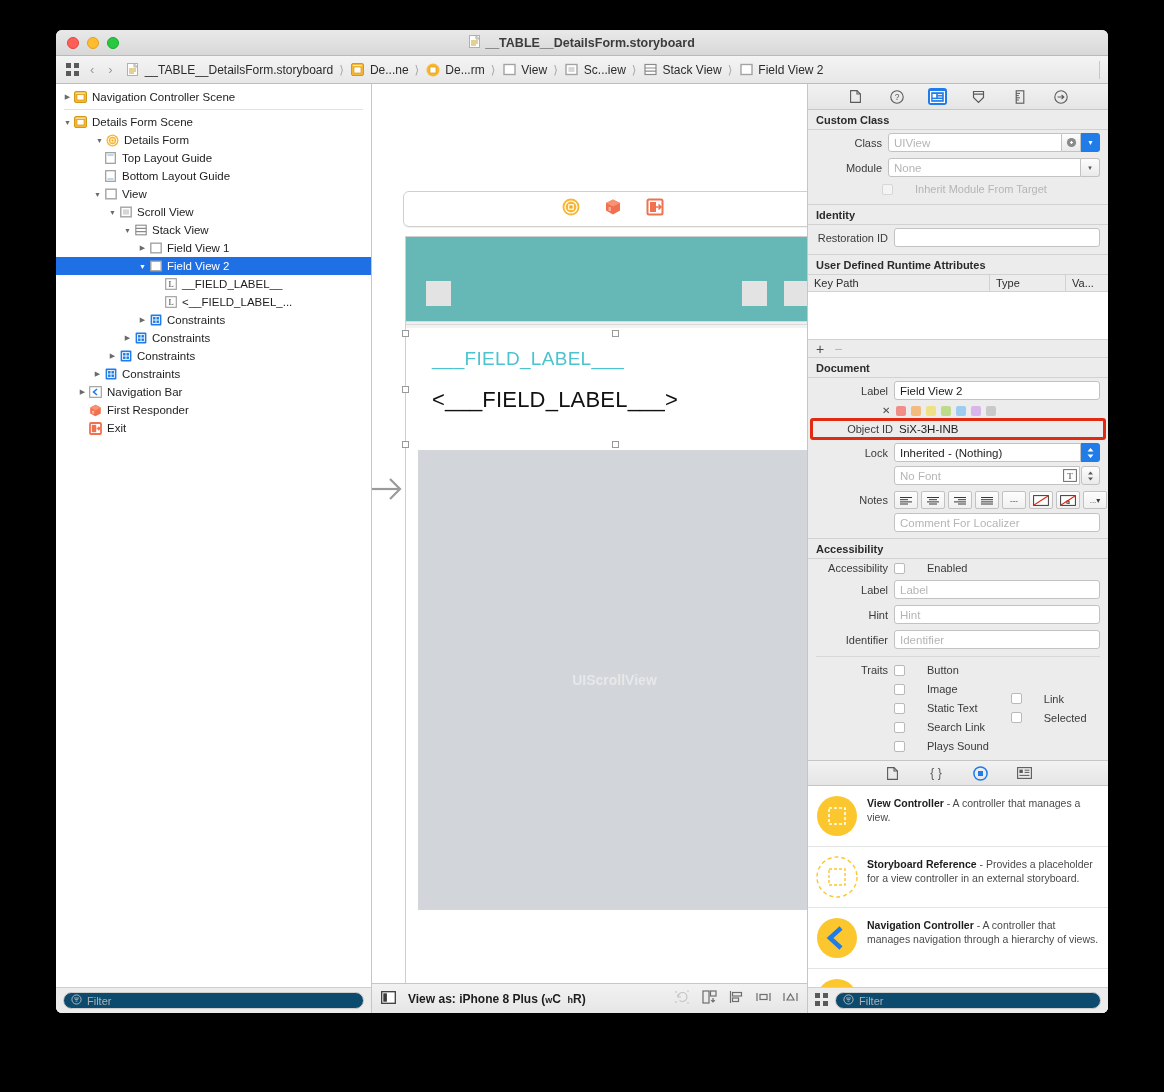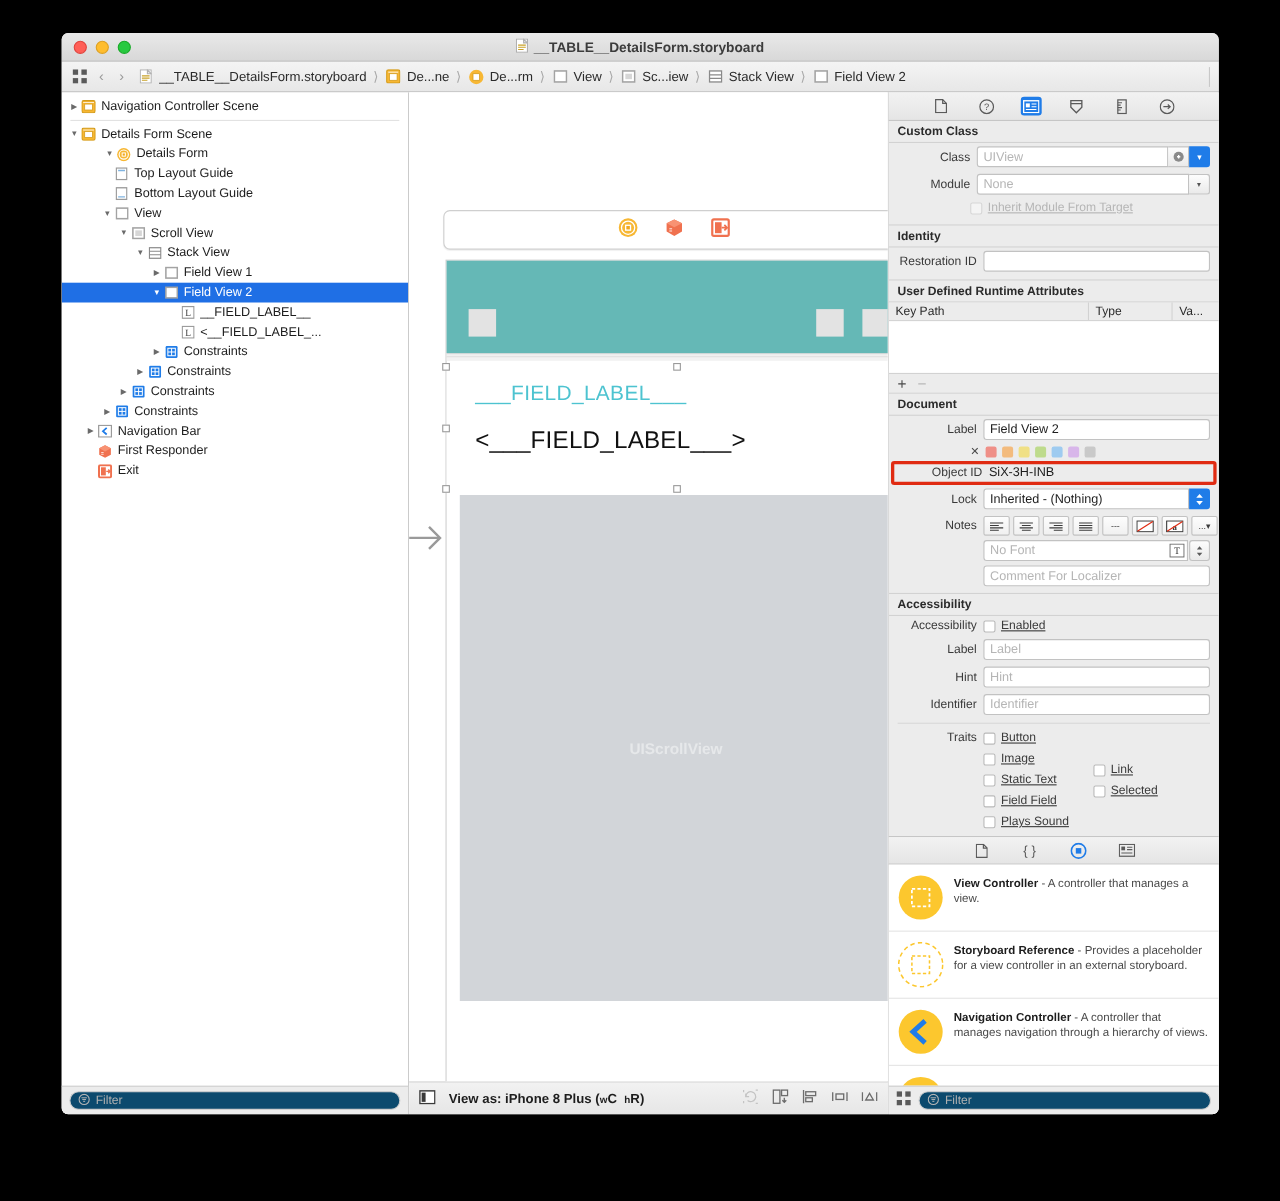--- a/index.html
+++ b/index.html
@@ -148,21 +148,21 @@
   .combo { position:relative; flex:1; display:flex; }
   .stepbtn {
     width:19px; height:19px; background:linear-gradient(#fdfdfd,#eaeaea);
     border:1px solid #c2c2c2; border-left:none; border-radius:0 3px 3px 0;
     display:flex; align-items:center; justify-content:center; font-size:7px; color:#555;
   }
   .bluebtn {
     width:19px; height:19px; background:#1f7ce8; border-radius:0 3px 3px 0;
     display:flex; align-items:center; justify-content:center; color:#fff; font-size:8px;
   }
-  .ckrow { display:flex; align-items:flex-end; gap:5px; font-size:11px; color:#3a3a3a;text-decoration:underline; }
+  .ckrow { display:flex; align-items:center; gap:22px; font-size:11px; color:#3a3a3a; }
   .ck { width:11px; height:11px; border:1px solid #b9b9b9; background:#fff; border-radius:2px; flex:0 0 11px;}
   .ck.dis { border-color:#d6d6d6; background:#f4f4f4; }
   .dim { color:#b5b5b5; }
   .udra-head {
     display:flex; font-size:11px; color:#2b2b2b; background:#ececec;
     border-bottom:1px solid #d2d2d2;
   }
   .udra-head div { padding:2px 6px; border-right:1px solid #d2d2d2; }
   .udra-body { height:48px; background:#fff; border-bottom:1px solid #d2d2d2; }
   .udra-tools { height:18px; display:flex; align-items:center; gap:10px; padding:0 8px;
@@ -830,20 +830,42 @@
         <div class="frow">
           <div class="flbl wide">Lock</div>
           <div class="fctl">
             <div class="combo">
               <div class="tfield" style="border-radius:3px 0 0 3px;">Inherited - (Nothing)</div>
               <div class="bluebtn">
                 <svg width="9" height="14" viewBox="0 0 9 14">
                     <g fill="#fff">
                       <polygon points="4.5,2 7.5,5.5 1.5,5.5"></polygon>
                       <polygon points="4.5,12 7.5,8.5 1.5,8.5"></polygon>
+                    </g>
+                  </svg>
+              </div>
+            </div>
+          </div>
+        </div>
+        <div class="frow" style="padding-top:1px;">
+          <div class="flbl wide"></div>
+          <div class="fctl">
+            <div class="combo">
+              <div class="tfield ph" style="border-radius:3px 0 0 3px;justify-content:space-between;">No Font</div>
+              <div class="stepbtn" style="margin-left:-20px;border:none;background:transparent;">
+                <svg width="14" height="13" viewBox="0 0 14 13">
+                    <rect x=".6" y=".6" width="12.8" height="11.8" fill="#fff" stroke="#6a6a6a"></rect>
+                    <text x="7" y="10" font-size="9" fill="#3a3a3a" text-anchor="middle" font-family="Liberation Serif">T</text>
+                  </svg>
+              </div>
+              <div class="stepbtn" style="border-left:1px solid #c2c2c2;border-radius:3px;margin-left:2px;">
+                <svg width="9" height="14" viewBox="0 0 9 14">
+                    <g fill="#5a5a5a">
+                      <polygon points="4.5,2.5 7,5.5 2,5.5"></polygon>
+                      <polygon points="4.5,11.5 7,8.5 2,8.5"></polygon>
                     </g>
                   </svg>
               </div>
             </div>
           </div>
         </div>
         <div class="frow">
           <div class="flbl wide">Notes</div>
           <div class="fctl segbar">
             <span class="seg">
@@ -896,42 +918,20 @@
             <span class="seg">
                 <svg width="16" height="11" viewBox="0 0 16 11">
                   <rect x=".6" y=".6" width="14.8" height="9.8" fill="#fff" stroke="#3a3a3a"></rect>
                   <text x="8" y="8.6" font-size="8" font-weight="bold" fill="#3a3a3a" text-anchor="middle" font-family="Liberation Serif">a</text>
                   <line x1="1" y1="10" x2="15" y2="1" stroke="#e02b12" stroke-width="1.1"></line>
                 </svg>
               </span>
             <span class="seg">...▾</span>
           </div>
         </div>
-        <div class="frow" style="padding-top:1px;">
-          <div class="flbl wide"></div>
-          <div class="fctl">
-            <div class="combo">
-              <div class="tfield ph" style="border-radius:3px 0 0 3px;justify-content:space-between;">No Font</div>
-              <div class="stepbtn" style="margin-left:-20px;border:none;background:transparent;">
-                <svg width="14" height="13" viewBox="0 0 14 13">
-                    <rect x=".6" y=".6" width="12.8" height="11.8" fill="#fff" stroke="#6a6a6a"></rect>
-                    <text x="7" y="10" font-size="9" fill="#3a3a3a" text-anchor="middle" font-family="Liberation Serif">T</text>
-                  </svg>
-              </div>
-              <div class="stepbtn" style="border-left:1px solid #c2c2c2;border-radius:3px;margin-left:2px;">
-                <svg width="9" height="14" viewBox="0 0 9 14">
-                    <g fill="#5a5a5a">
-                      <polygon points="4.5,2.5 7,5.5 2,5.5"></polygon>
-                      <polygon points="4.5,11.5 7,8.5 2,8.5"></polygon>
-                    </g>
-                  </svg>
-              </div>
-            </div>
-          </div>
-        </div>
         <div class="frow" style="padding-top:1px;padding-bottom:6px;">
           <div class="flbl wide"></div>
           <div class="fctl">
               <div class="tfield ph">Comment For Localizer</div>
             </div>
         </div>
 
         <div class="sec-hd" style="border-top:1px solid #d2d2d2;">Accessibility</div>
         <div class="frow">
           <div class="flbl wide">Accessibility</div>
@@ -970,21 +970,21 @@
               <span class="ckrow">
                   <span class="ck"></span>
                   <span>Image</span>
                 </span>
               <span class="ckrow">
                   <span class="ck"></span>
                   <span>Static Text</span>
                 </span>
               <span class="ckrow">
                   <span class="ck"></span>
-                  <span>Field Field</span>
+                  <span>Search Link</span>
                 </span>
               <span class="ckrow">
                   <span class="ck"></span>
                   <span>Plays Sound</span>
                 </span>
             </div>
             <div style="display:flex;flex-direction:column;gap:7px;">
               <span class="ckrow">
                   <span class="ck"></span>
                   <span>Link</span>

